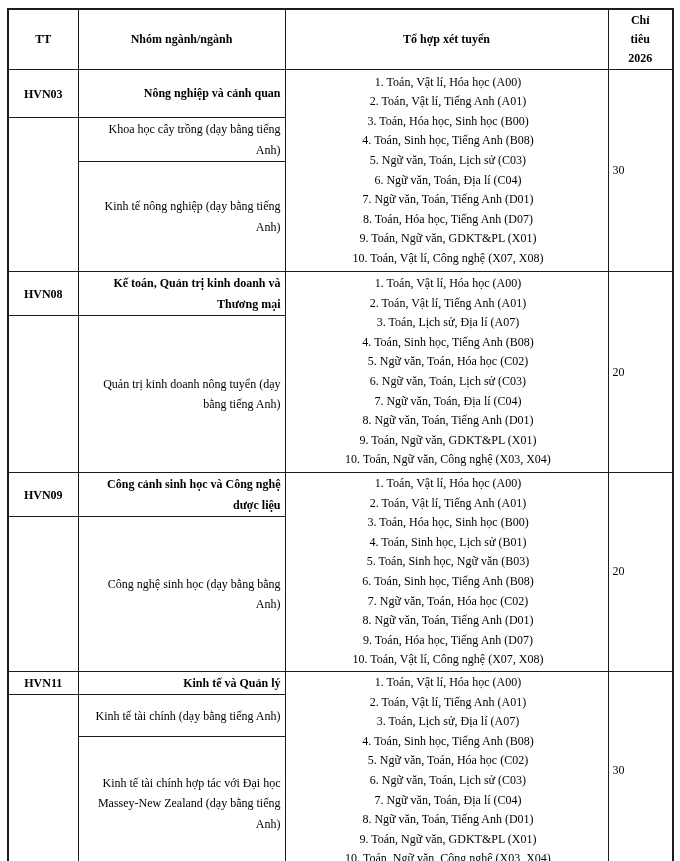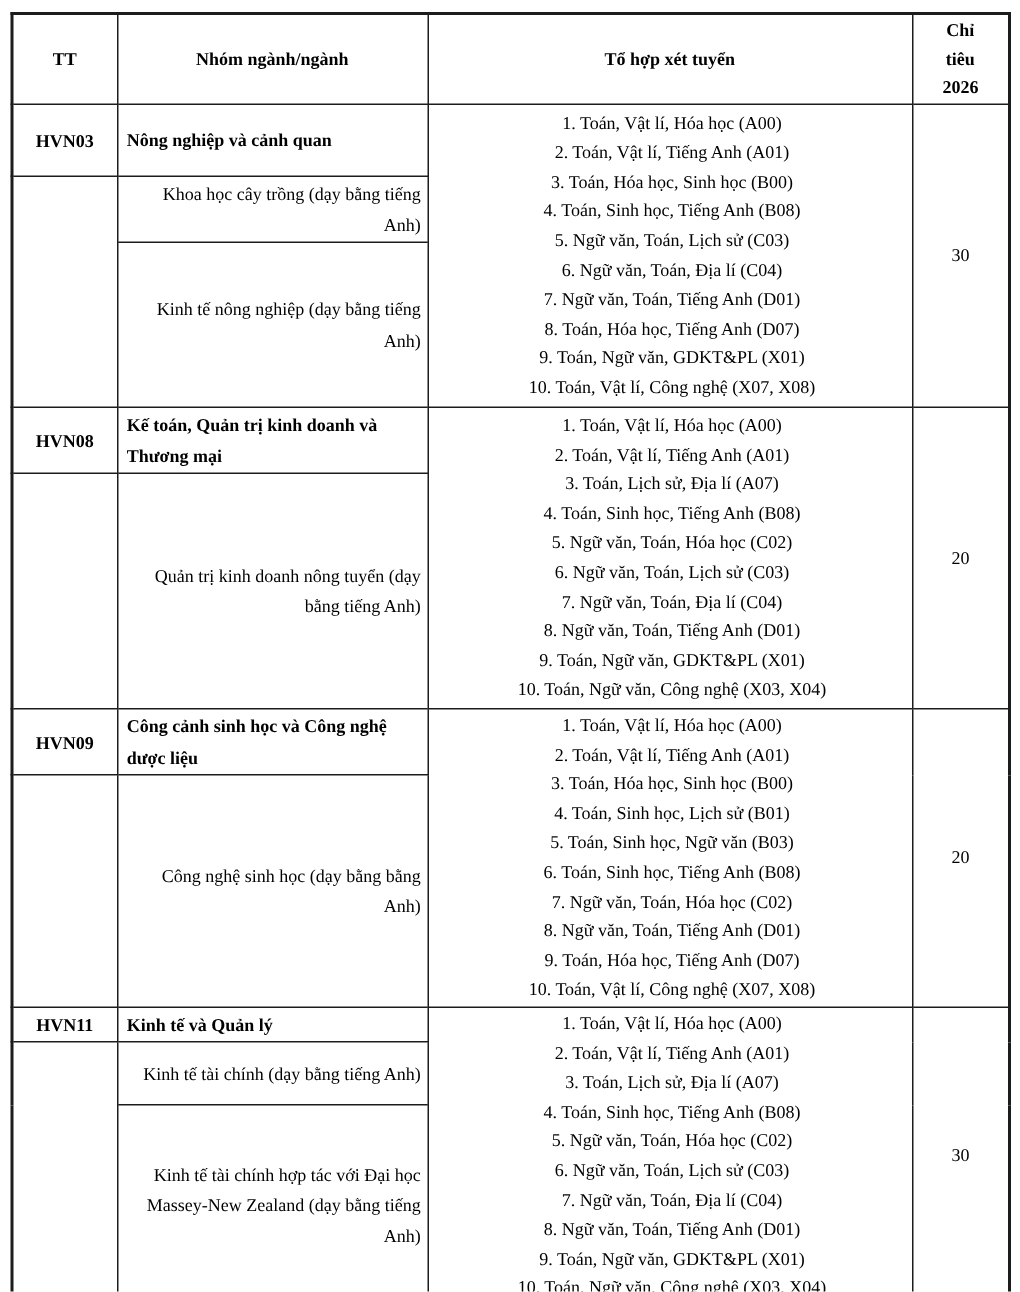--- a/index.html
+++ b/index.html
@@ -18,27 +18,27 @@
     font-size:12px;
     padding:1px 4px;
     vertical-align:middle;
     overflow:hidden;
   }
   .adm th{
     font-weight:bold;text-align:center;line-height:19px;
     white-space:pre-line;
   }
   td.code{font-weight:bold;text-align:center;line-height:20px;margin-left:13px;}
-  td.gname{font-weight:bold;text-align:left;line-height:20.5px;padding-left:6px;}
+  td.gname{font-weight:bold;text-align:right;line-height:20.5px;padding-left:6px;}
   td.prog{text-align:right;line-height:20.5px;padding-left:6px;}
   td.combos{
     text-align:center;white-space:pre-line;line-height:19.6px;
     padding-left:5px;padding-right:2px;vertical-align:middle;
   }
-  td.quota{text-align:center;line-height:19px;}
+  td.quota{text-align:left;line-height:19px;}
   td.spacer{border-top:none;}
 </style>
 </head>
 <body>
 
 <table class="adm">
   <colgroup>
     <col style="width:70px">
       <col style="width:207px">
       <col style="width:323px">

